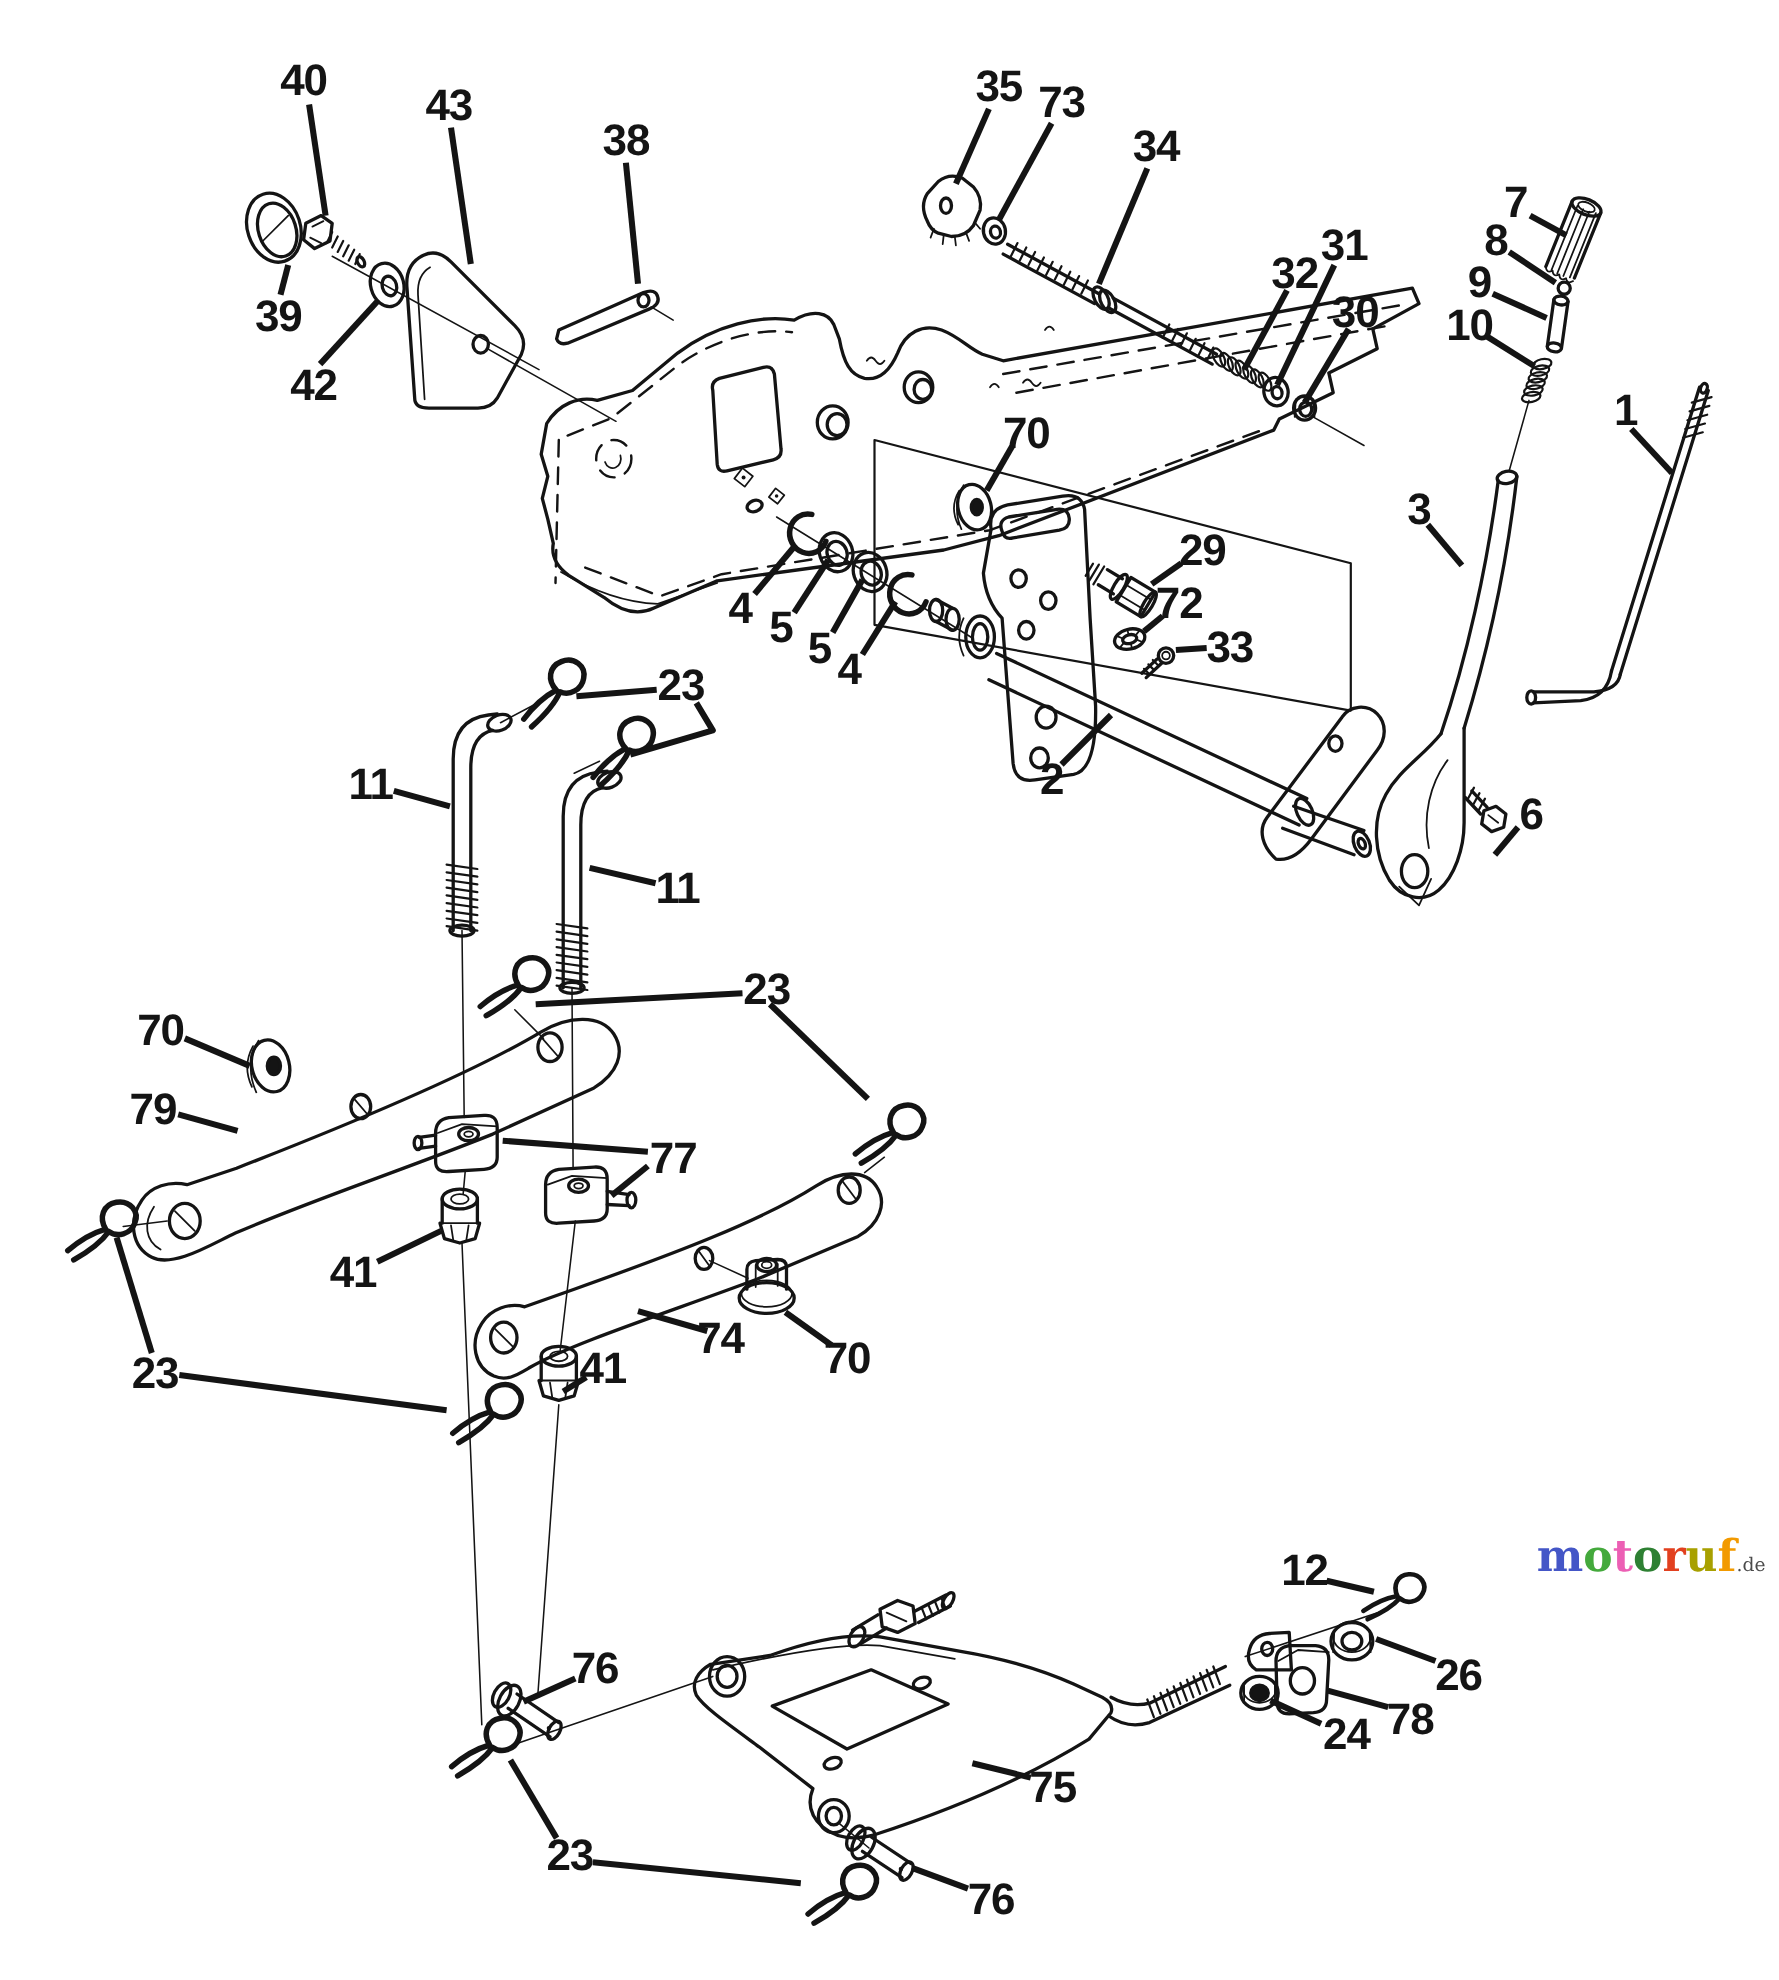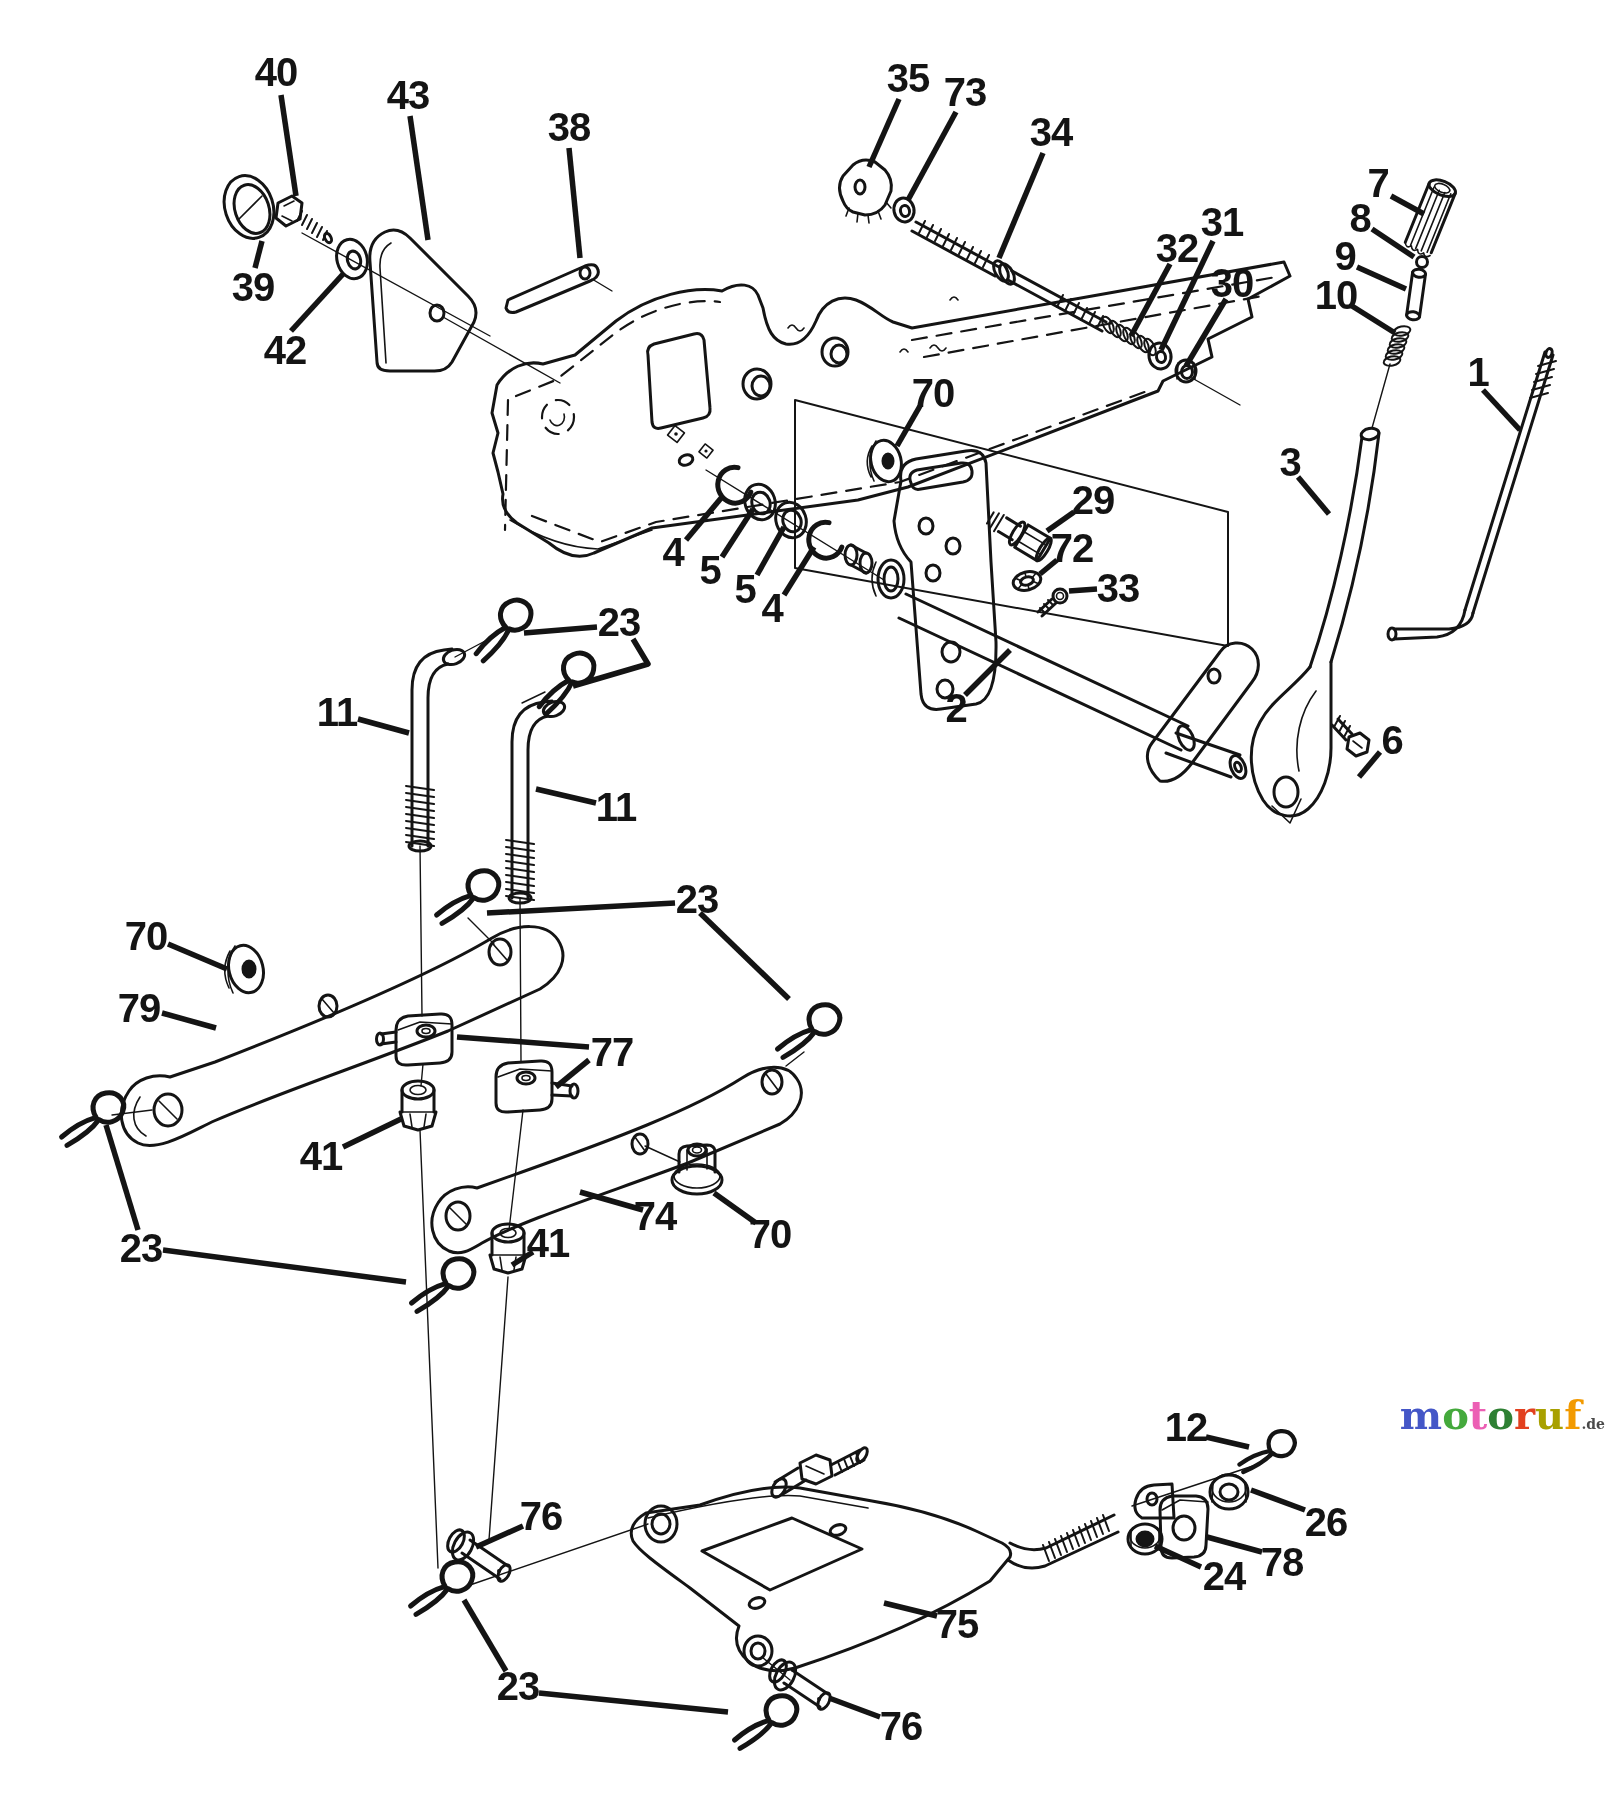--- a/index.html
+++ b/index.html
@@ -8,21 +8,21 @@
   #drawing{stroke:#141414;fill:none;stroke-linecap:round;stroke-linejoin:round;stroke-width:3;}
   .t{stroke-width:1.6;}
   .thin{stroke-width:1.4;}
   .thin2{stroke-width:2;}
   .d{stroke-width:2.2;stroke-dasharray:15 10;}
   .clip{stroke-width:5;}
   .th{stroke-width:2;}
   .leader{stroke:#141414;stroke-width:5.5;fill:none;stroke-linecap:butt;stroke-linejoin:round;}
   .callout{font-family:"Liberation Sans",sans-serif;font-weight:bold;font-size:40px;fill:#141414;letter-spacing:-1px;}
   #watermark{position:absolute;right:12px;bottom:8px;font-family:"DejaVu Serif","Liberation Serif",serif;font-weight:bold;font-size:40px;letter-spacing:0px;line-height:1;}
-  #watermark .suffix{font-size:14px;font-weight:bold;}
+  #watermark .suffix{font-size:17px;font-weight:normal;}
 </style>
 </head>
 <body>
 
 <div id="stage">
 <svg width="1617" height="1800" viewBox="0 0 1617 1800">
   <defs>
     <path id="hairpin" d="M 2,46 C 12,36 24,28 35,24 C 28,14 31,2 43,-1 C 55,-4 65,6 61,17 C 58,27 46,31 38,26 C 32,36 20,46 8,54"></path>
     <path id="eclip" d="M 11,-14 A 17,18 0 1 0 17,13"></path>
   </defs>

